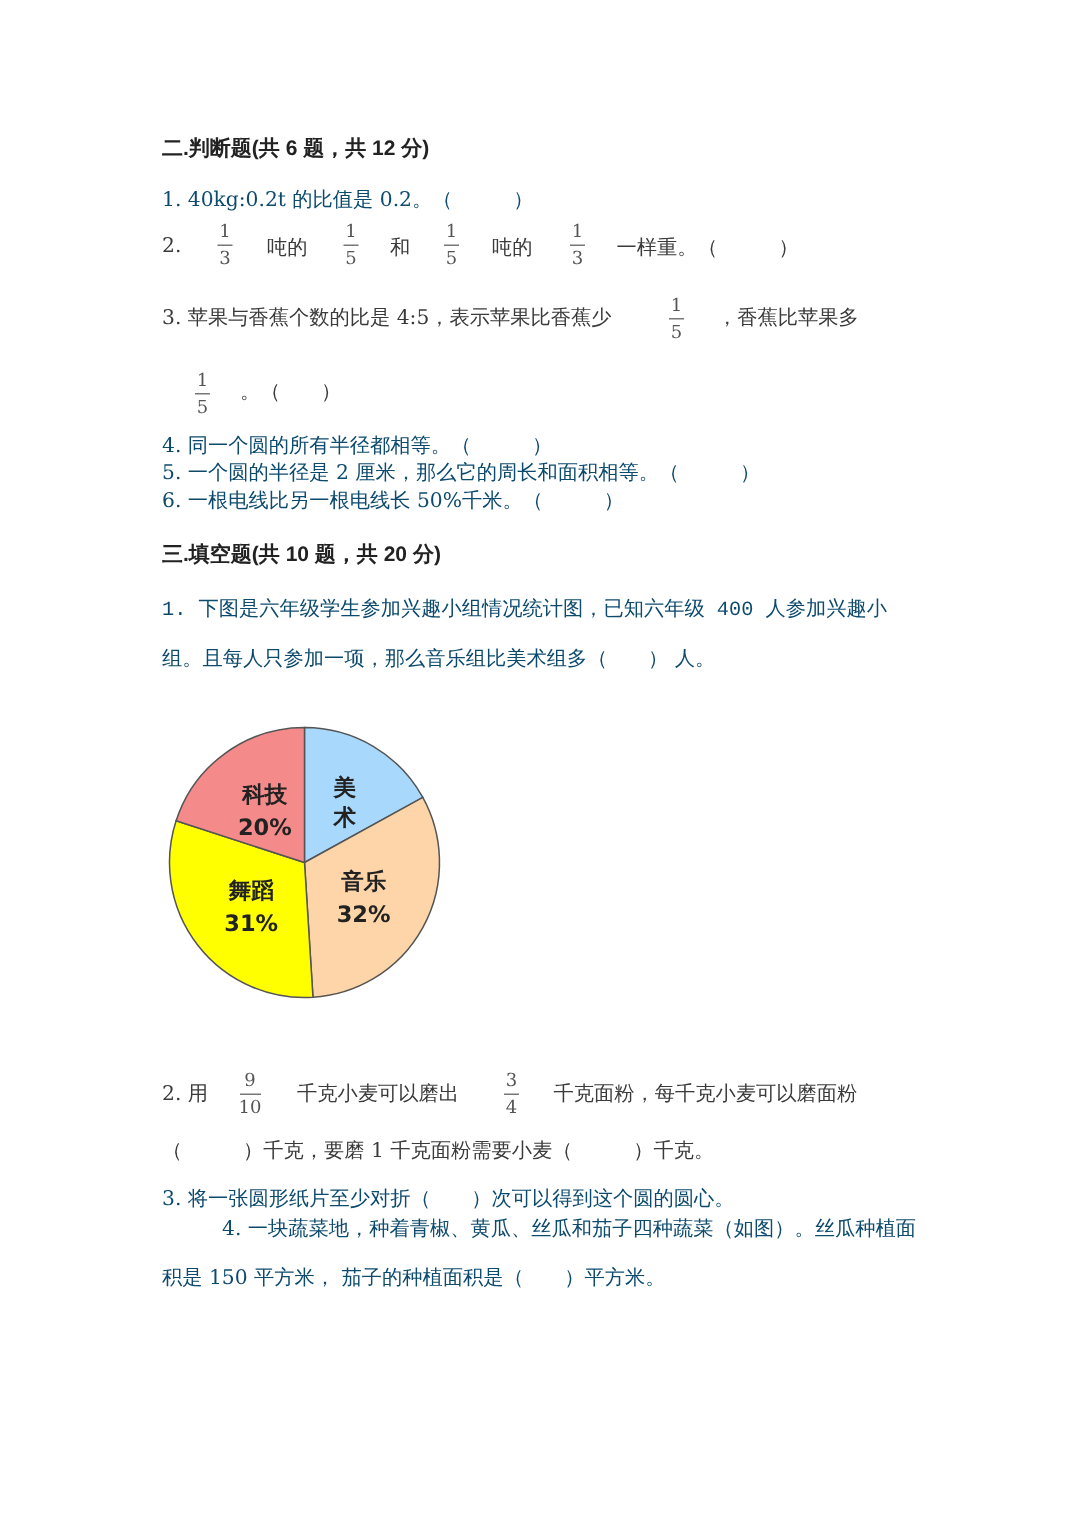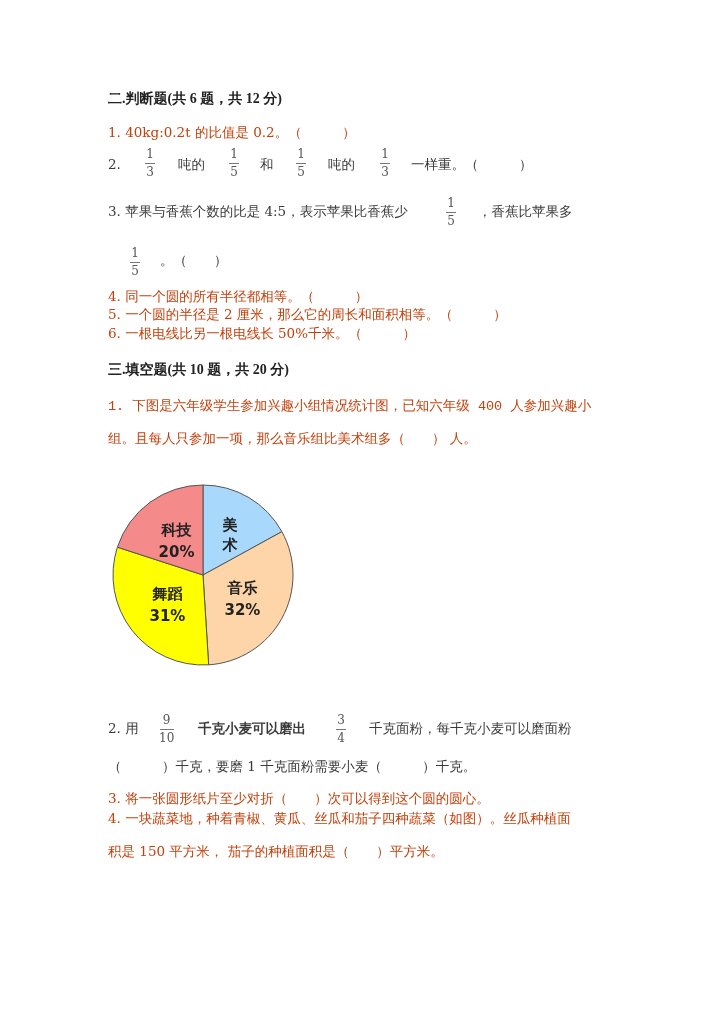--- a/index.html
+++ b/index.html
@@ -1,19 +1,19 @@
 <!DOCTYPE html>
 <html><head>
 <meta charset="utf-8">
 <style>
   html, body { margin: 0; padding: 0; background: #ffffff; }
   body { width: 720px; height: 1018px; position: relative; overflow: hidden;
          font-family: "DejaVu Serif", "Liberation Serif", serif; color: #333; }
-  .line { position: absolute; left: 108px; font-size: 13.5px; white-space: nowrap; color: #c2410c; }
-  .heading { position: absolute; left: 108px; font-family: Liberation Serif, serif; font-weight: bold; font-size: 14px; color: #222; }
+  .line { position: absolute; left: 108px; font-size: 13.5px; white-space: nowrap; color: #0c4a6e; }
+  .heading { position: absolute; left: 108px; font-family: Liberation Sans, sans-serif; font-weight: bold; font-size: 14px; color: #222; }
   .frac { position: absolute; display: inline-flex; flex-direction: column; align-items: center; font-size: 12px; color: #555; line-height: 13px; }
   .frac .bar { width: 10px; border-top: 1px solid #777; margin: 2px 0 2px 0; }
   .frac.wide .bar { width: 14px; }
   .abs { position: absolute; font-size: 13.5px; white-space: nowrap; color: #3a3a3a; }
   #pie { position: absolute; left: 108px; top: 482px; }
   .pie-label { font-family: "DejaVu Sans", sans-serif; font-weight: bold; font-size: 15px; fill: #222; }
 </style>
 </head>
 <body>
 
@@ -89,25 +89,25 @@
     </g>
 </svg>
 
 <div>
   <span class="abs" style="left:108px; top:720px;">2. 用</span>
   <span class="frac wide" style="left:159px; top:714px;">
       <span>9</span>
       <span class="bar"></span>
       <span>10</span>
     </span>
-  <span class="abs" style="left:198px; top:720px;font-weight:bold;">千克小麦可以磨出</span>
+  <span class="abs" style="left:198px; top:720px;">千克小麦可以磨出</span>
   <span class="frac" style="left:336px; top:714px;">
       <span>3</span>
       <span class="bar"></span>
       <span>4</span>
     </span>
   <span class="abs" style="left:369px; top:720px;">千克面粉，每千克小麦可以磨面粉</span>
   <span class="abs" style="left:108px; top:758px;">（　　　）千克，要磨 1 千克面粉需要小麦（　　　）千克。</span>
 </div>
 
 <div class="line" style="top:790px;">3. 将一张圆形纸片至少对折（　　）次可以得到这个圆的圆心。</div>
-<div class="line" style="top:810px;">4. 一块蔬菜地，种着青椒、黄瓜、丝瓜和茄子四种蔬菜（如图）。丝瓜种植面</div>
+<div class="line" style="top:810px;margin-left:40px;">4. 一块蔬菜地，种着青椒、黄瓜、丝瓜和茄子四种蔬菜（如图）。丝瓜种植面</div>
 <div class="line" style="top:843px;">积是 150 平方米，  茄子的种植面积是（　　）平方米。</div>
 
 </body></html>

